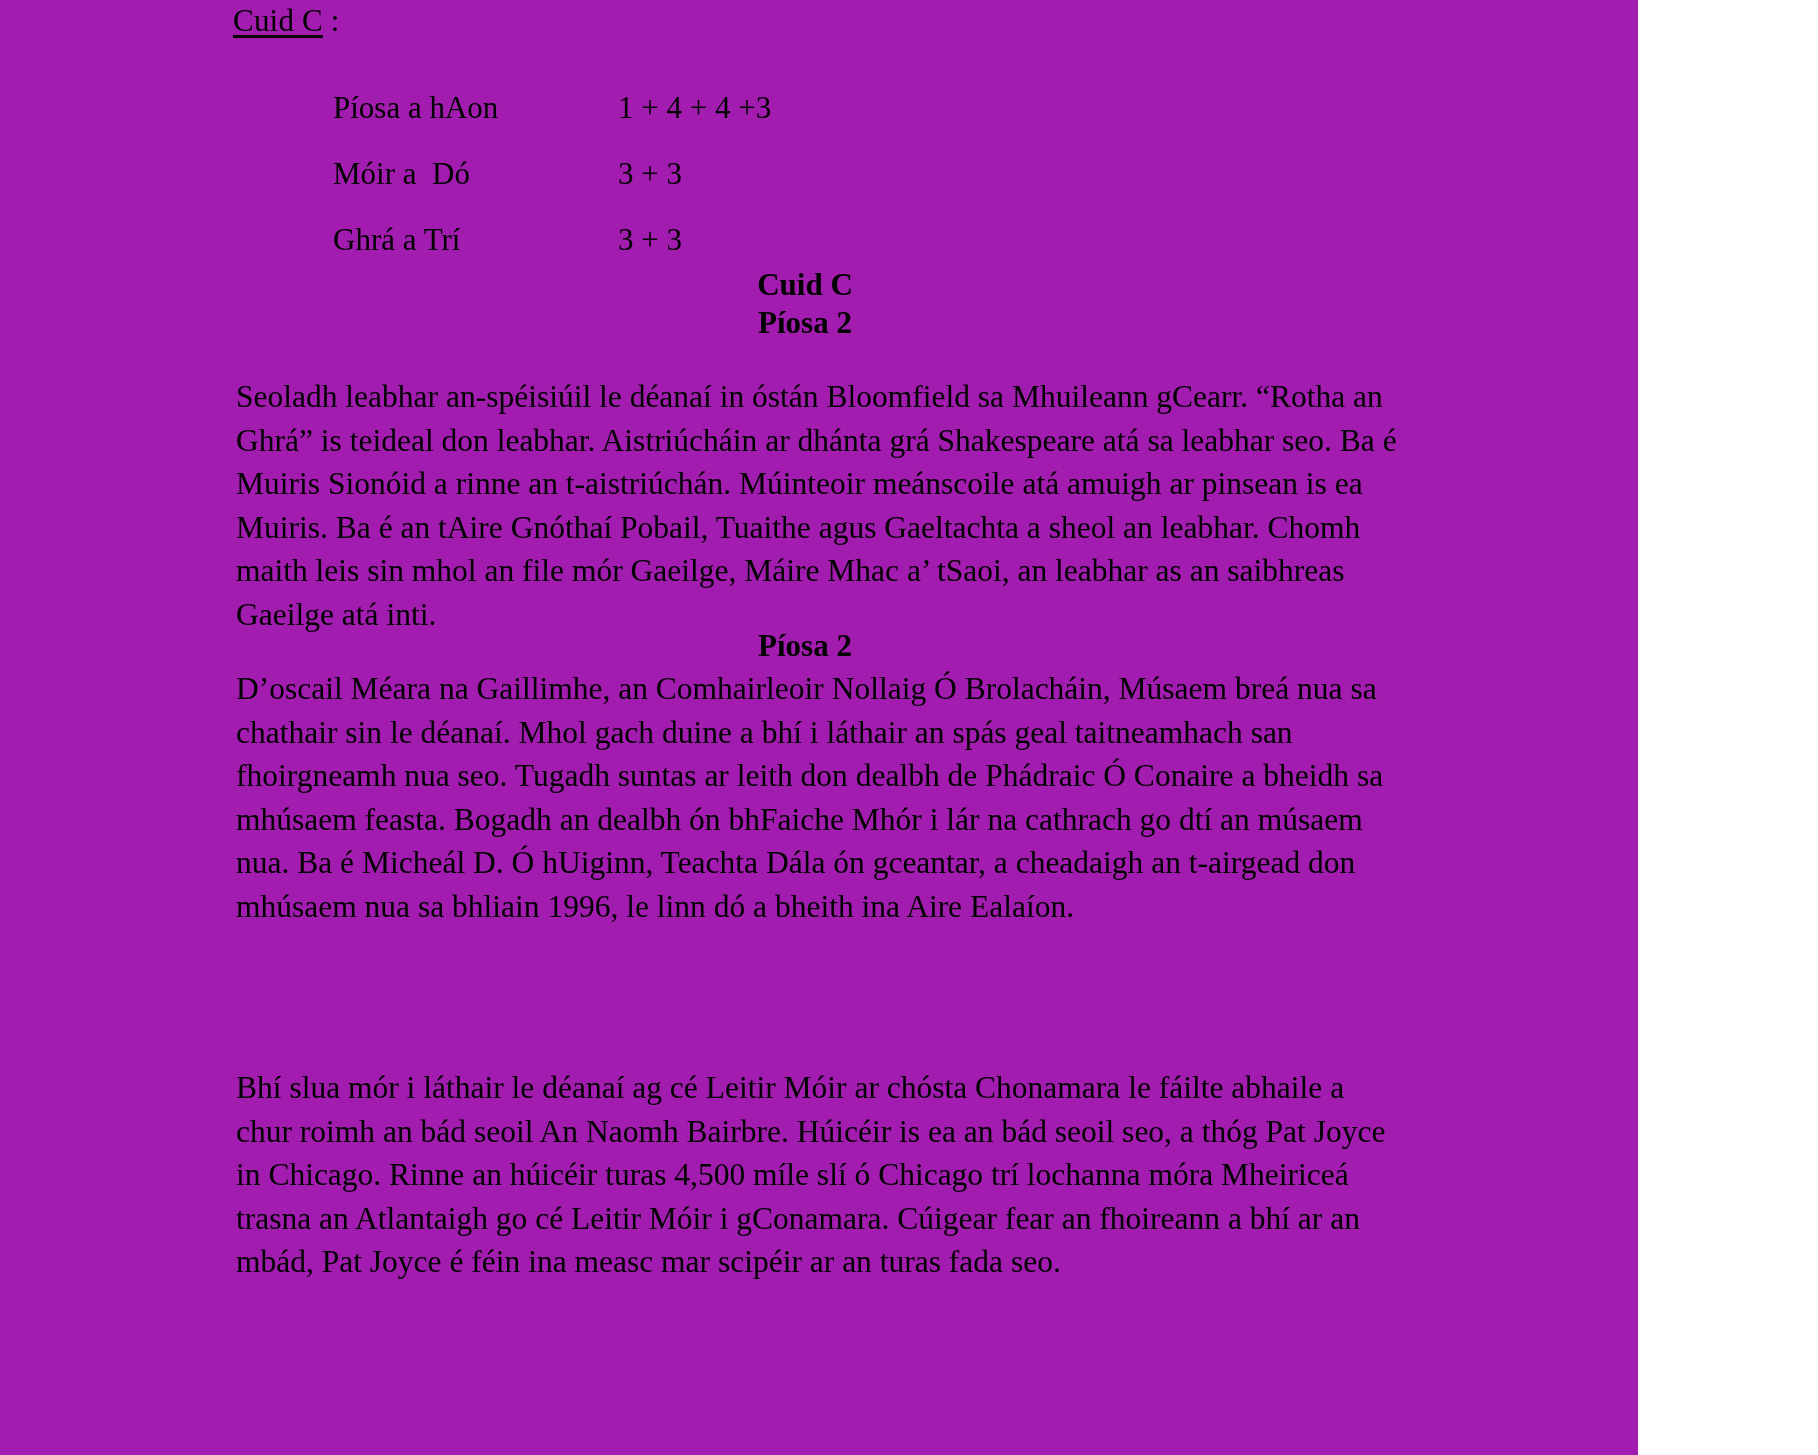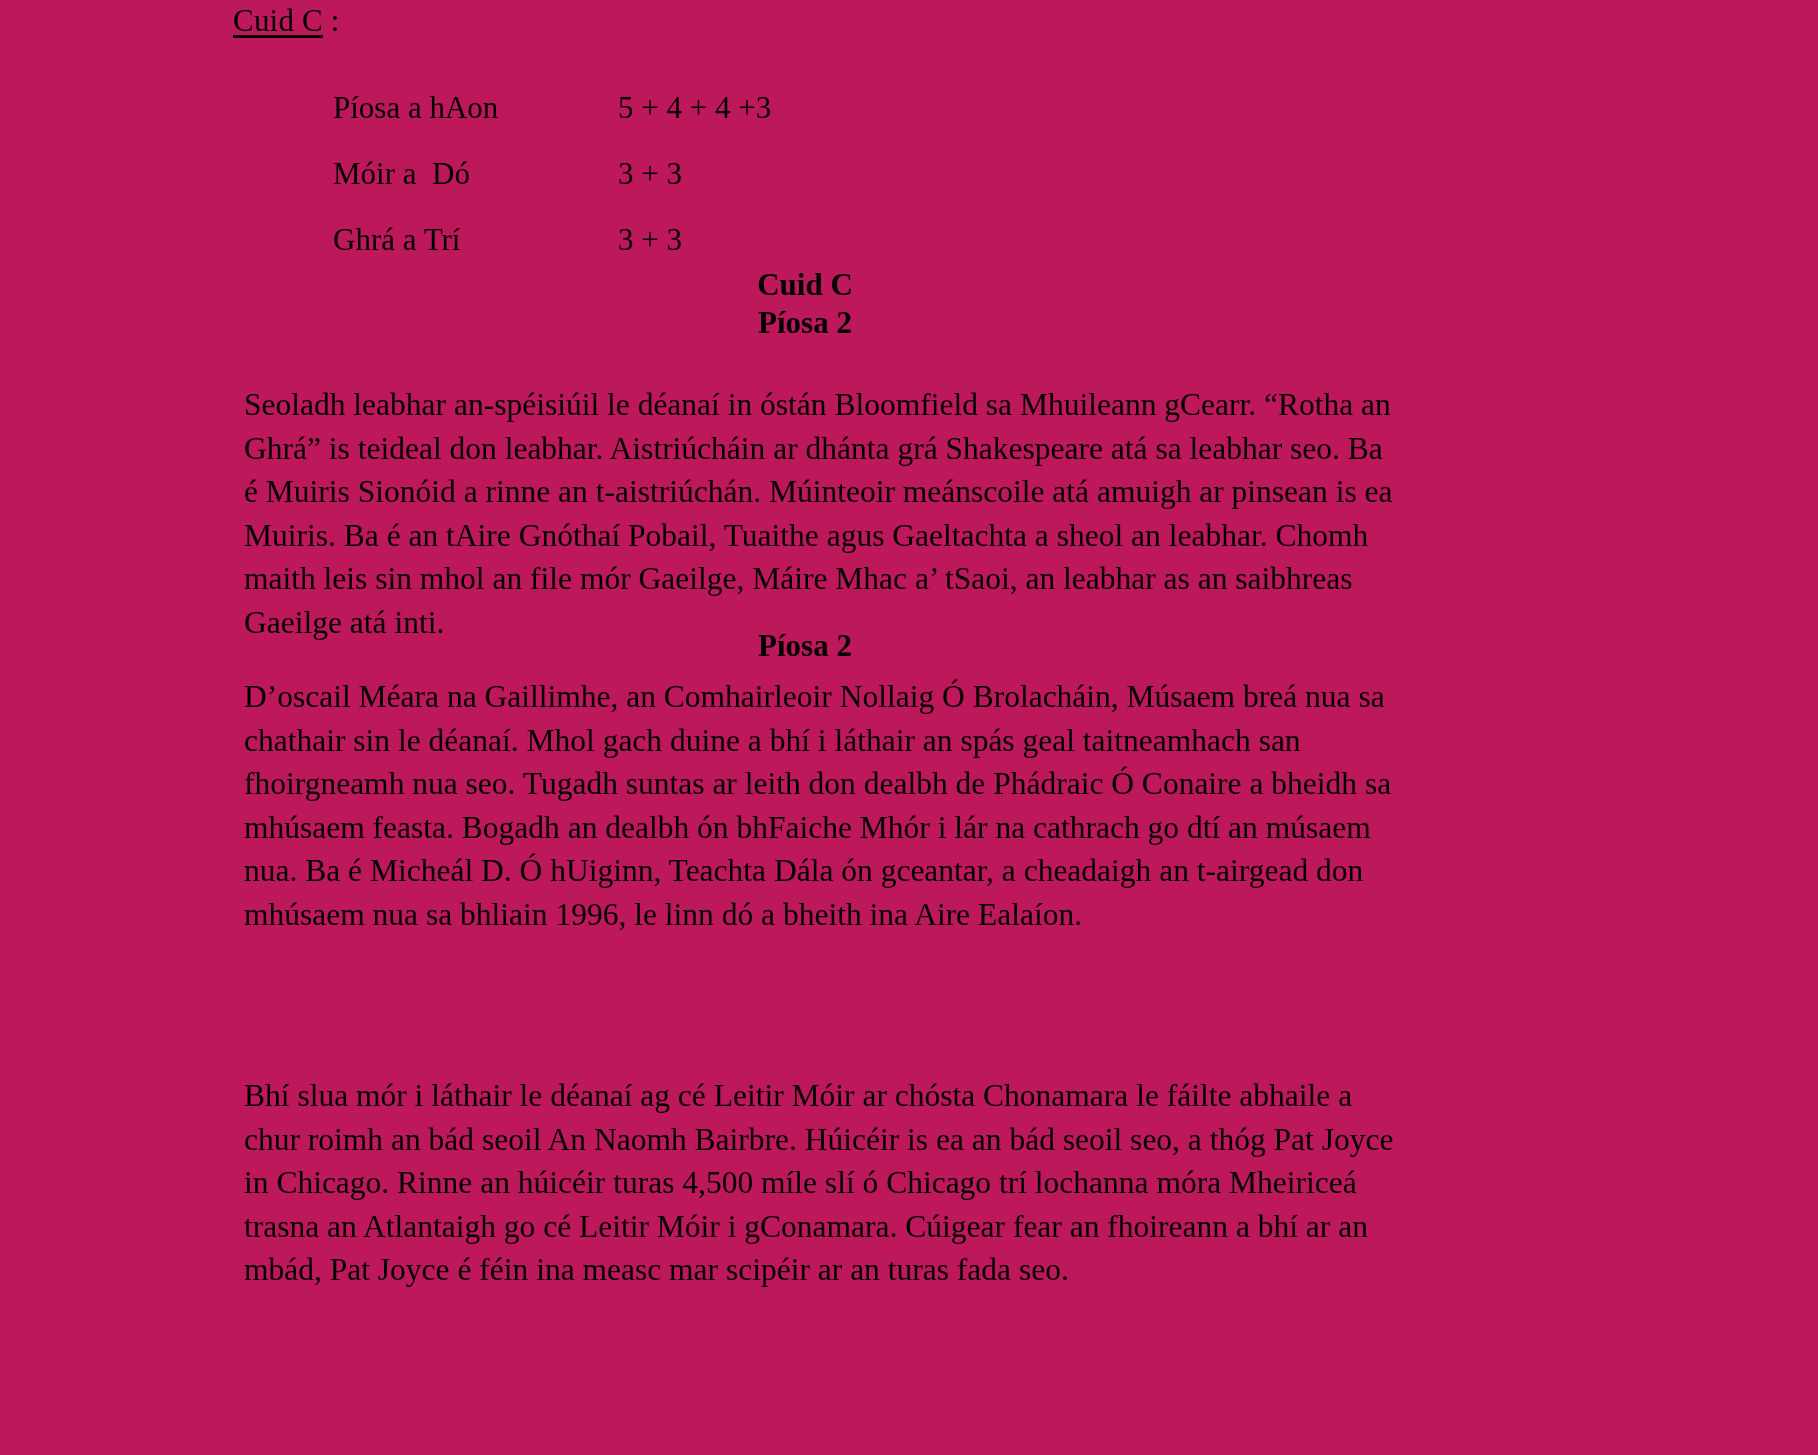--- a/index.html
+++ b/index.html
@@ -9,23 +9,23 @@
   }
   body {
     width: 1818px;
     height: 1455px;
     font-family: "Liberation Serif", "DejaVu Serif", serif;
     color: #000000;
     overflow: hidden;
   }
   .page {
     position: relative;
-    width: 1818px;
+    width: 1638px;
     height: 1455px;
-    background: #be185d;
+    background: #a21caf;
   }
   
   .section-label {
     position: absolute;
     left: 233px;
     top: 2px;
     font-size: 31px;
     line-height: 38px;
     letter-spacing: 0.2px;
   }
@@ -75,34 +75,34 @@
     left: 236px;
     width: 1172px;
     font-size: 31.5px;
     line-height: 43.5px;
     text-align: left;
   }
   #passage-1 { top: 375px; }
   #passage-2 { top: 667px; }
   #passage-3 { top: 1066px; }
   .passage p {
-    margin: 8px;
+    margin: 0;
   }
 </style>
 </head>
 <body>
 
 <div class="page">
 
   <div class="section-label"><span class="underlined">Cuid  C</span><span> :</span></div>
 
   <div class="marks-table">
     <div class="marks-row">
       <div class="marks-name">Píosa a hAon</div>
-      <div class="marks-value">5 + 4 + 4 +3</div>
+      <div class="marks-value">1 + 4 + 4 +3</div>
     </div>
     <div class="marks-row">
       <div class="marks-name">Móir a  Dó</div>
       <div class="marks-value">3 + 3</div>
     </div>
     <div class="marks-row">
       <div class="marks-name">Ghrá a Trí</div>
       <div class="marks-value">3 + 3</div>
     </div>
   </div>

